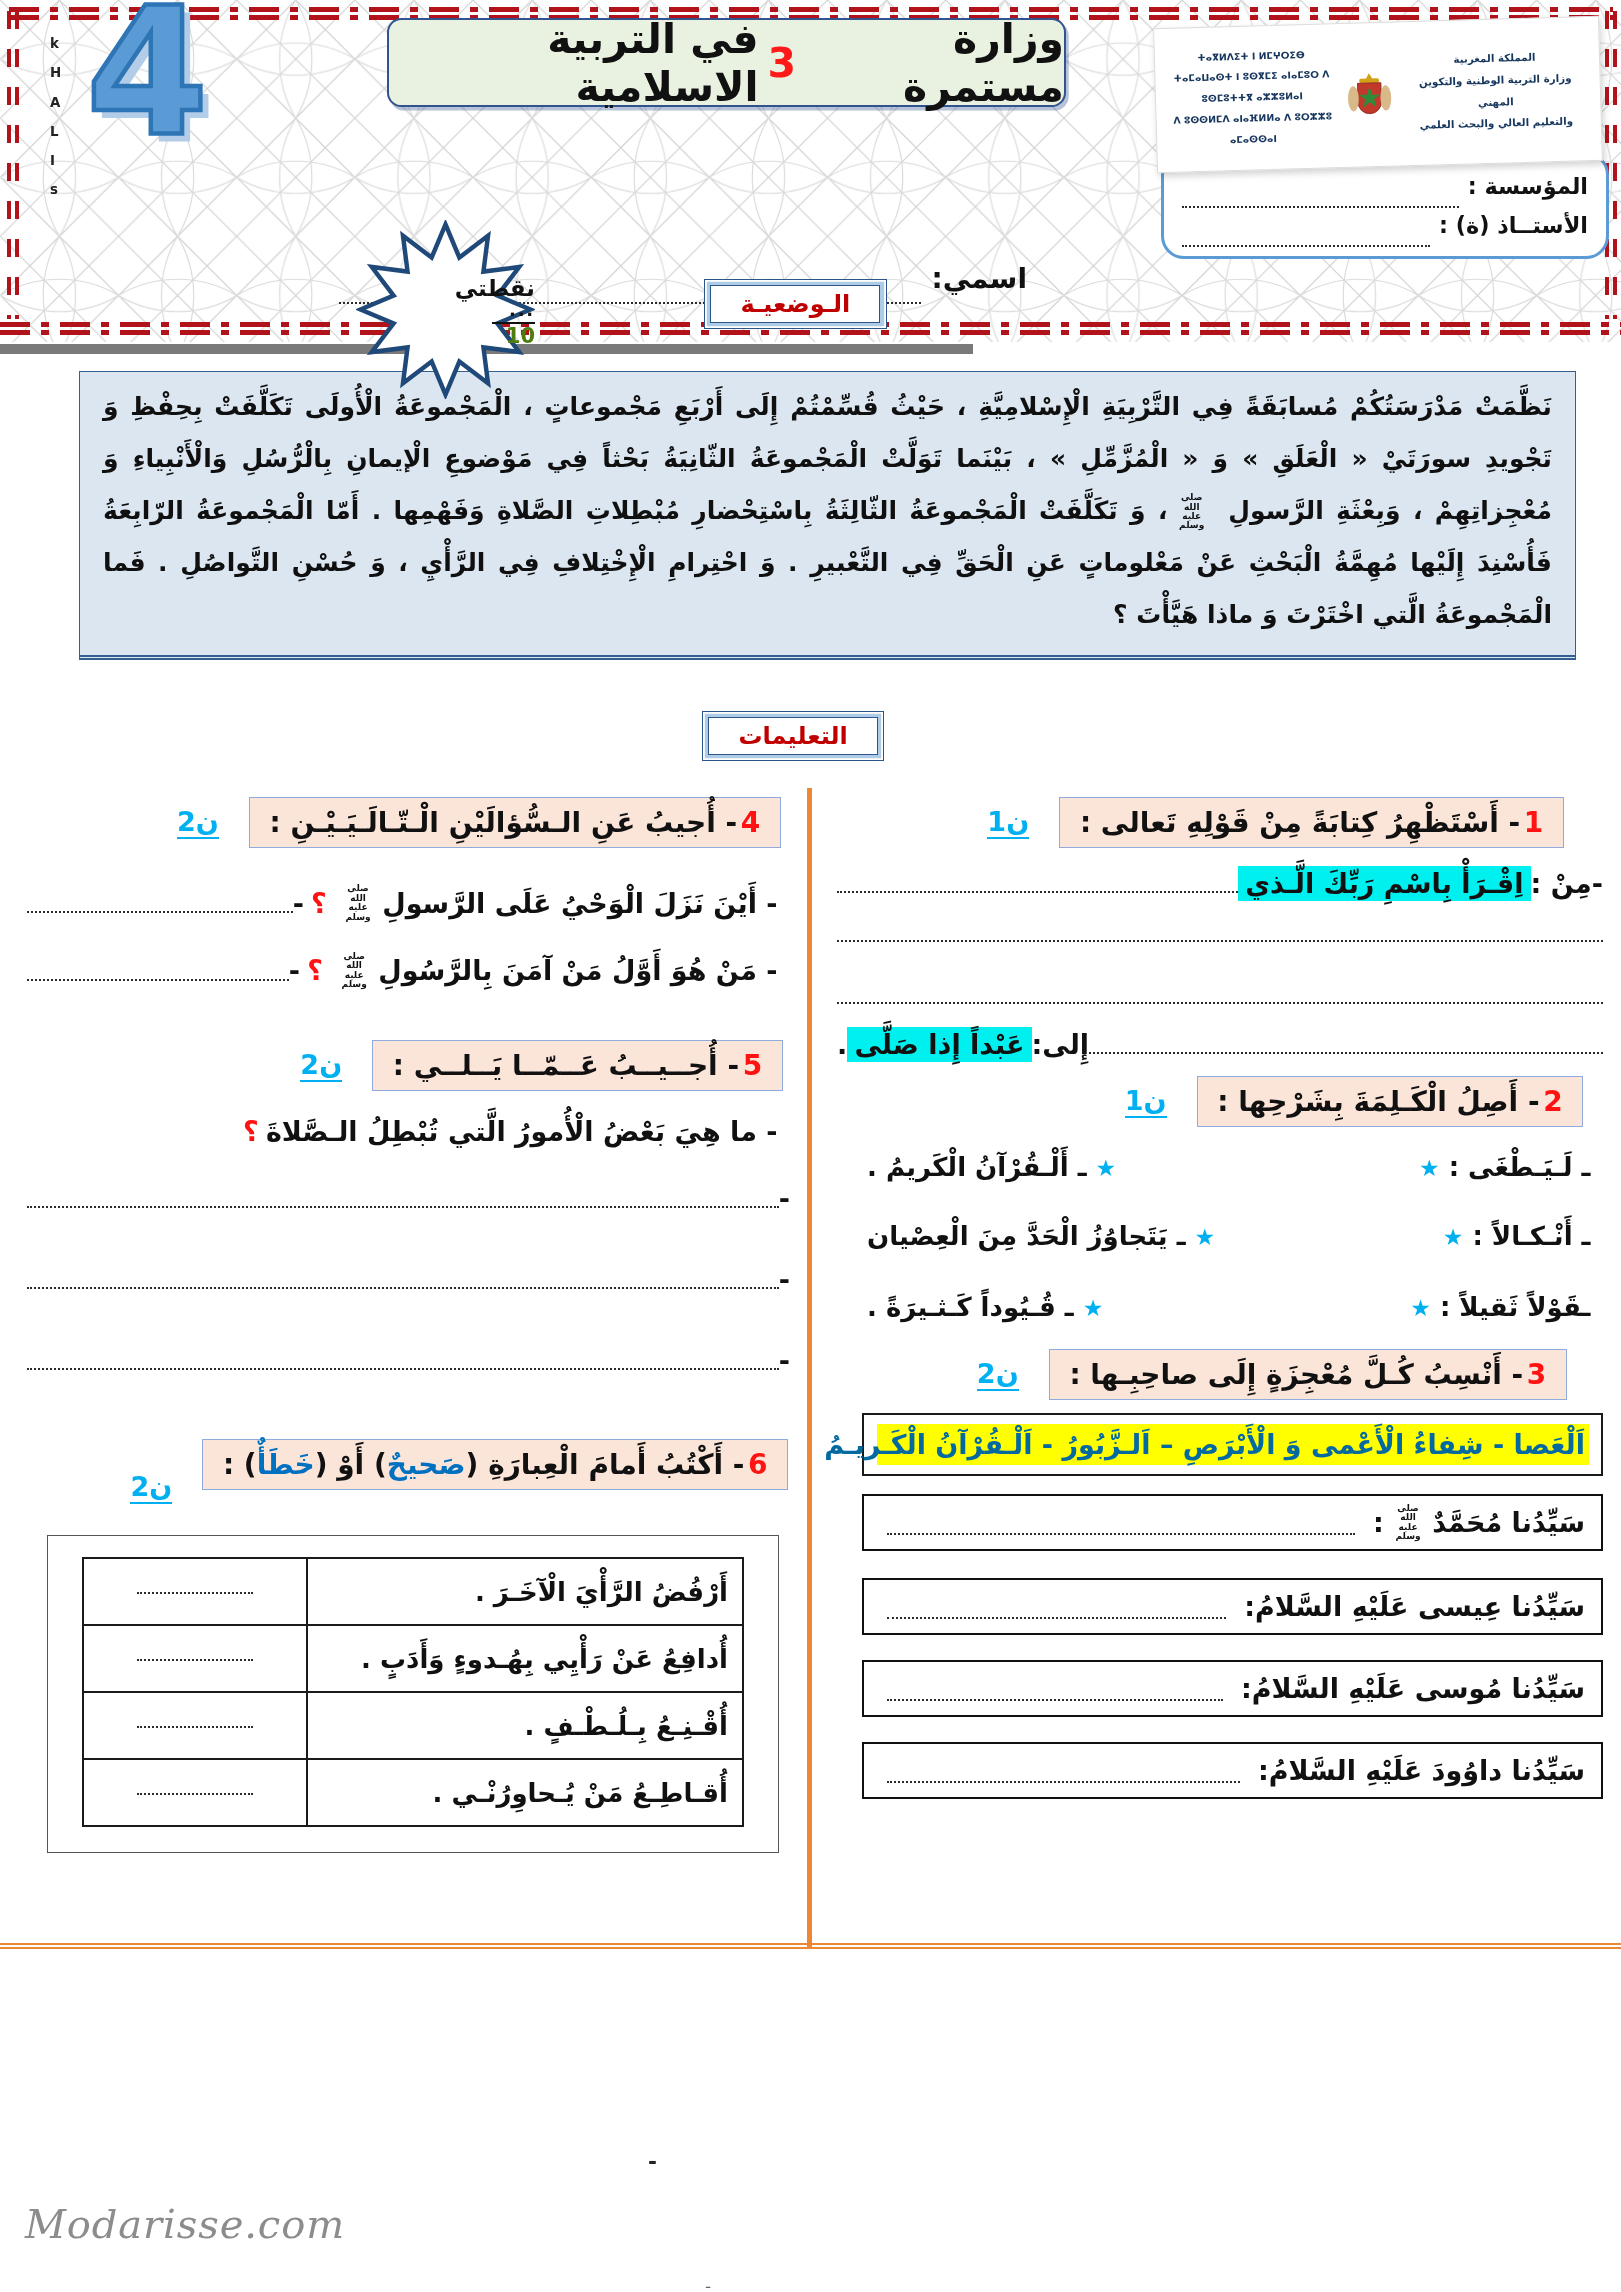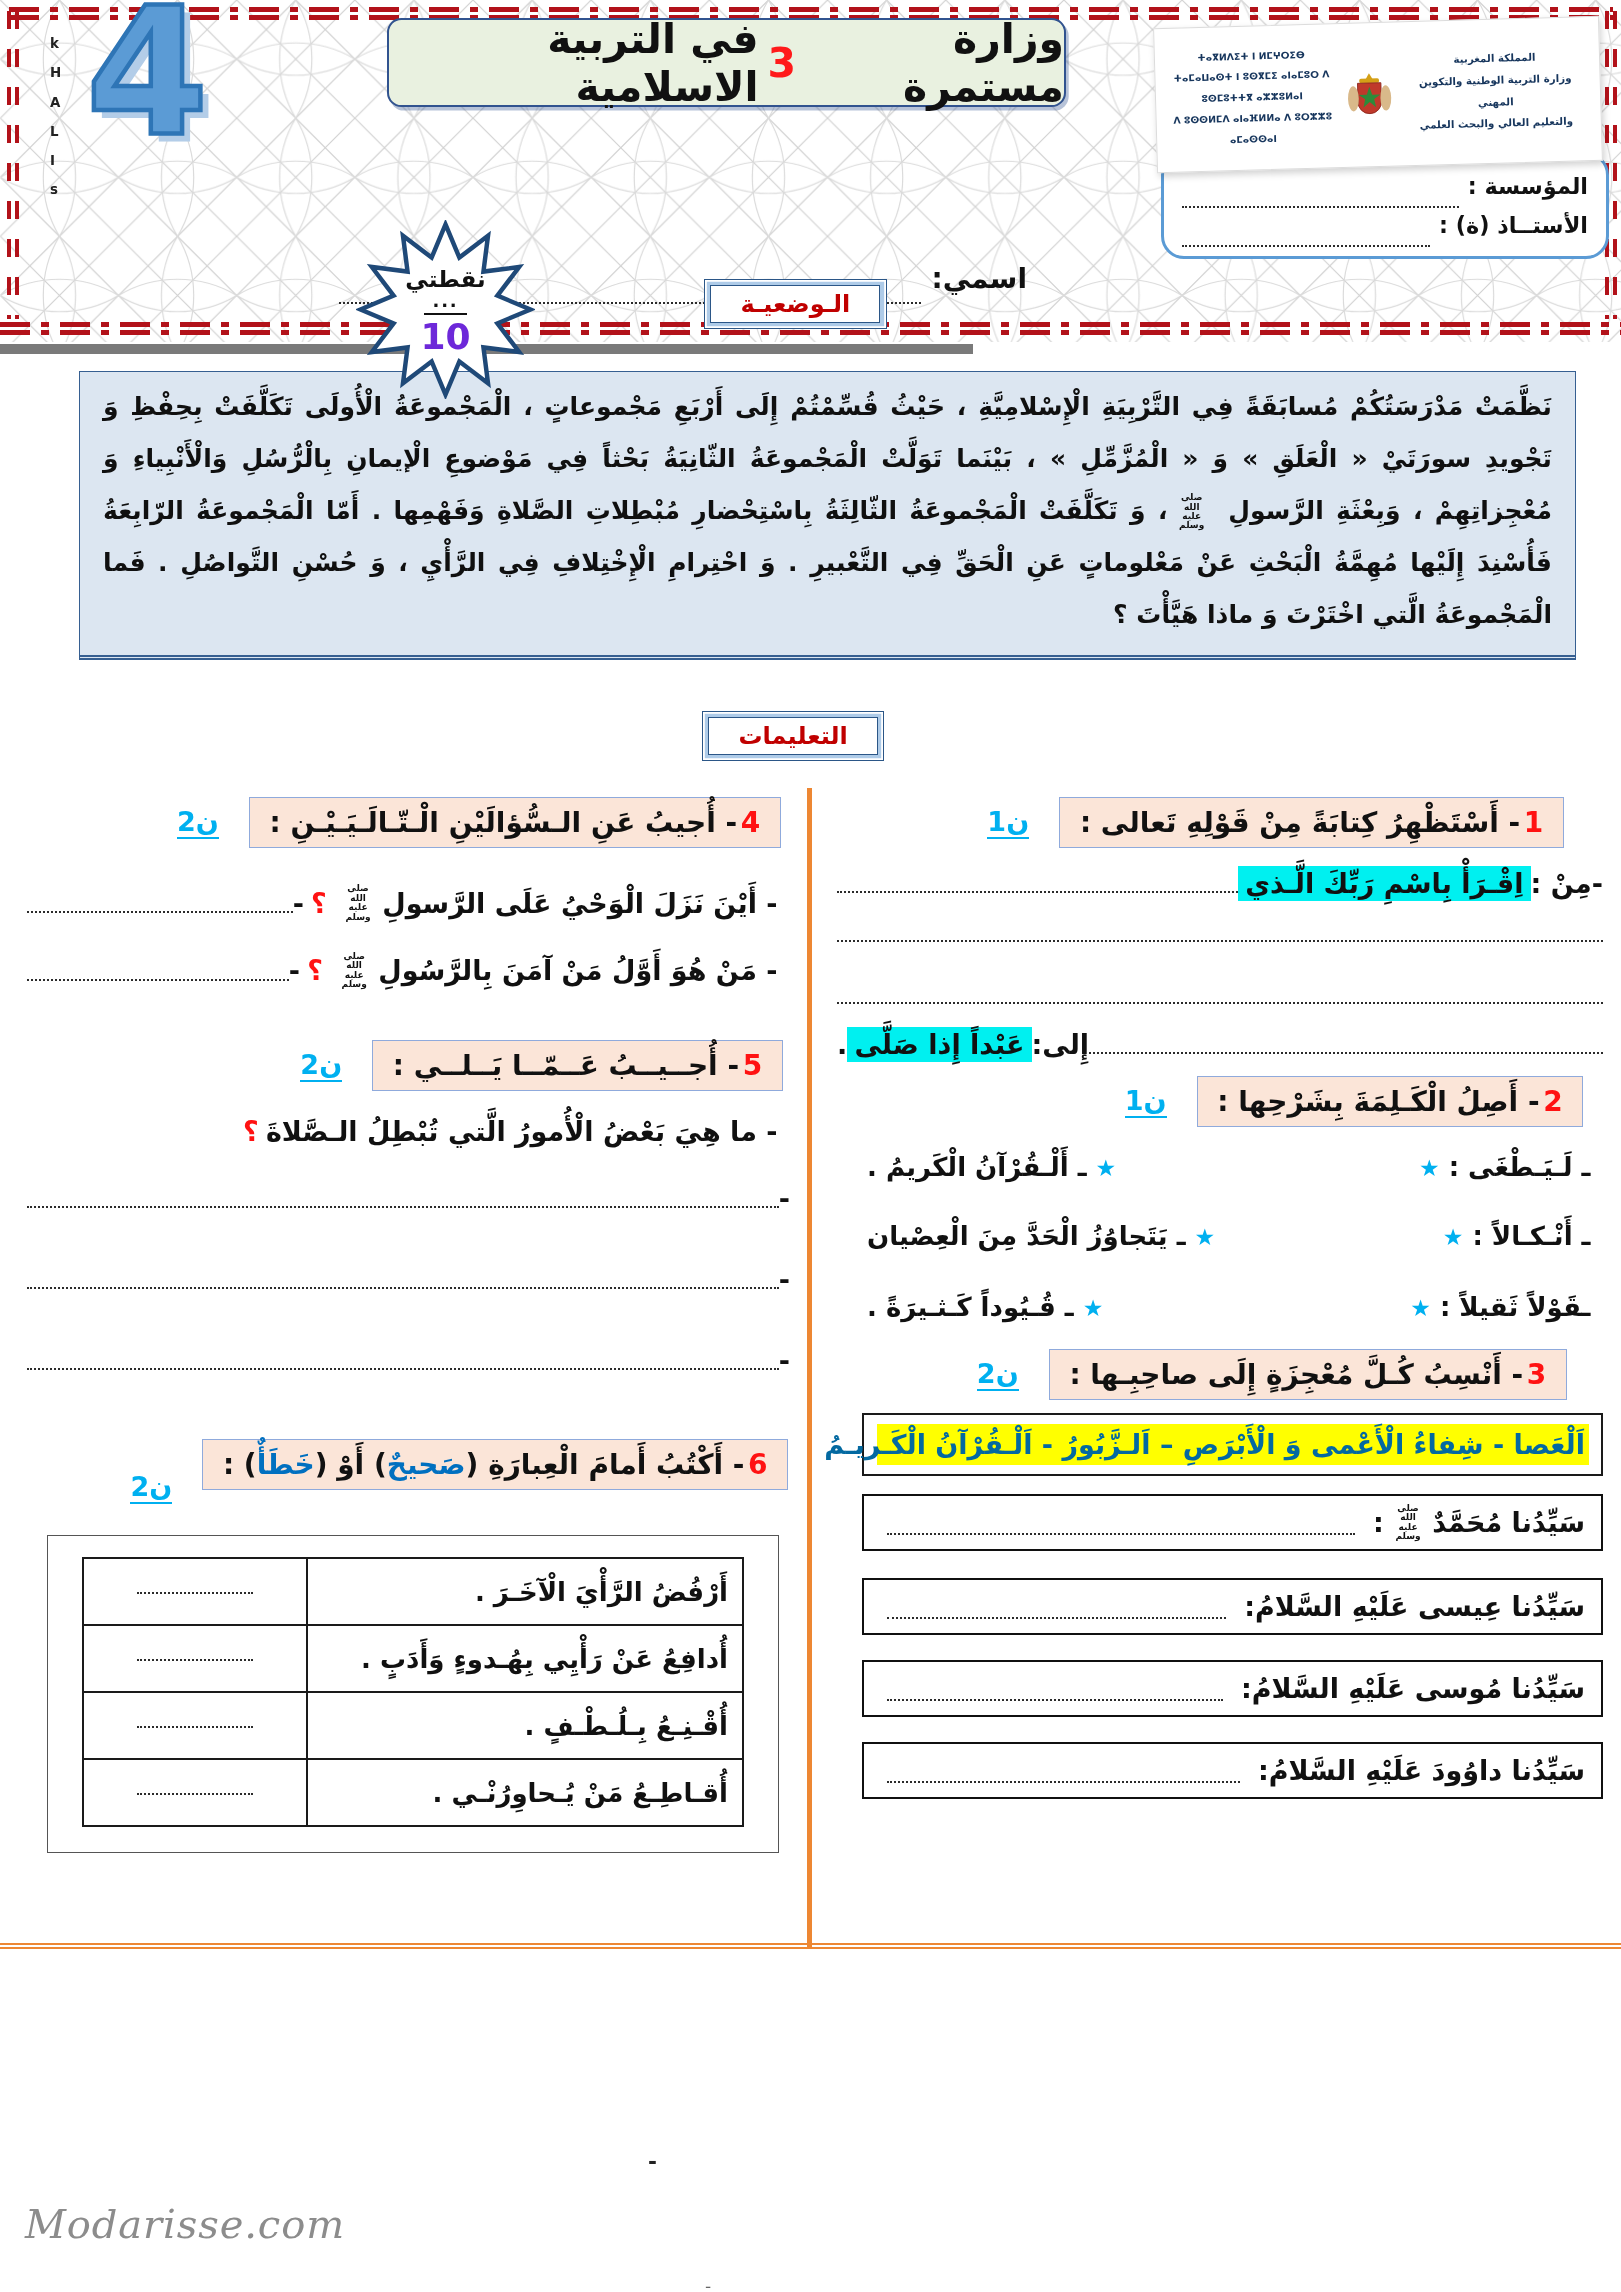--- a/index.html
+++ b/index.html
@@ -41,25 +41,25 @@
   .fields { position:absolute; left:1161px; top:152px; width:448px; height:107px; z-index:5;
     background:#fff; border:3.6px solid #5b9bd5; border-radius:23px;
     display:flex; flex-direction:column; justify-content:center; gap:12.5px; padding:9px 18px; direction:rtl; }
   .frow { display:flex; align-items:flex-end; gap:9px; font-size:22.4px; font-weight:800; }
   .name-line { position:absolute; left:339px; top:262px; width:688px; z-index:5;
     display:flex; direction:rtl; align-items:flex-end; gap:10.7px; font-size:28px; font-weight:800; }
   .graybar { position:absolute; left:0; top:344px; width:973px; height:9.9px; background:#7a7a7a; z-index:2; }
   
   .badge { position:absolute; left:356px; top:220px; width:179px; height:183px; z-index:7; }
   .badge svg { position:absolute; inset:0; }
-  .badge-in { position:absolute; inset:0; display:flex; flex-direction:column; align-items:center; justify-content:center; }
+  .badge-in { position:absolute; inset:0; display:flex; flex-direction:column; align-items:flex-end; justify-content:center; }
   .badge-label { font-size:23px; font-weight:800; }
   .badge-dots { font-size:18px; font-weight:800; letter-spacing:1.8px; margin-top:-1.8px; }
   .badge-rule { width:43px; border-top:2.7px solid #111; margin:1.8px 0 0.9px; }
-  .badge-total { font-size:36px; font-weight:800; color:#6d28d9; }
+  .badge-total { font-size:21px; font-weight:800; color:#4d7c0f; }
   
   .secbox { position:absolute; z-index:7; background:#aecbe8; border:1.8px solid #2b5687;
     box-shadow:0 0 0 1.8px #ffffff inset; padding:5.4px; }
   .secbox-in { border:1.8px solid #2b5687; background:#fff; padding:3.6px 29px;
     font-size:24px; font-weight:800; color:#c00000; white-space:nowrap; }
   .sec-wadiya { left:704px; top:279px; }
   .sec-taalimat { left:702px; top:711px; }
   
   .situation { position:absolute; left:79px; top:371px; width:1497px; z-index:3;
     background:#dce6f1; border:1.8px solid #365f91; border-bottom:5.4px double #365f91;

